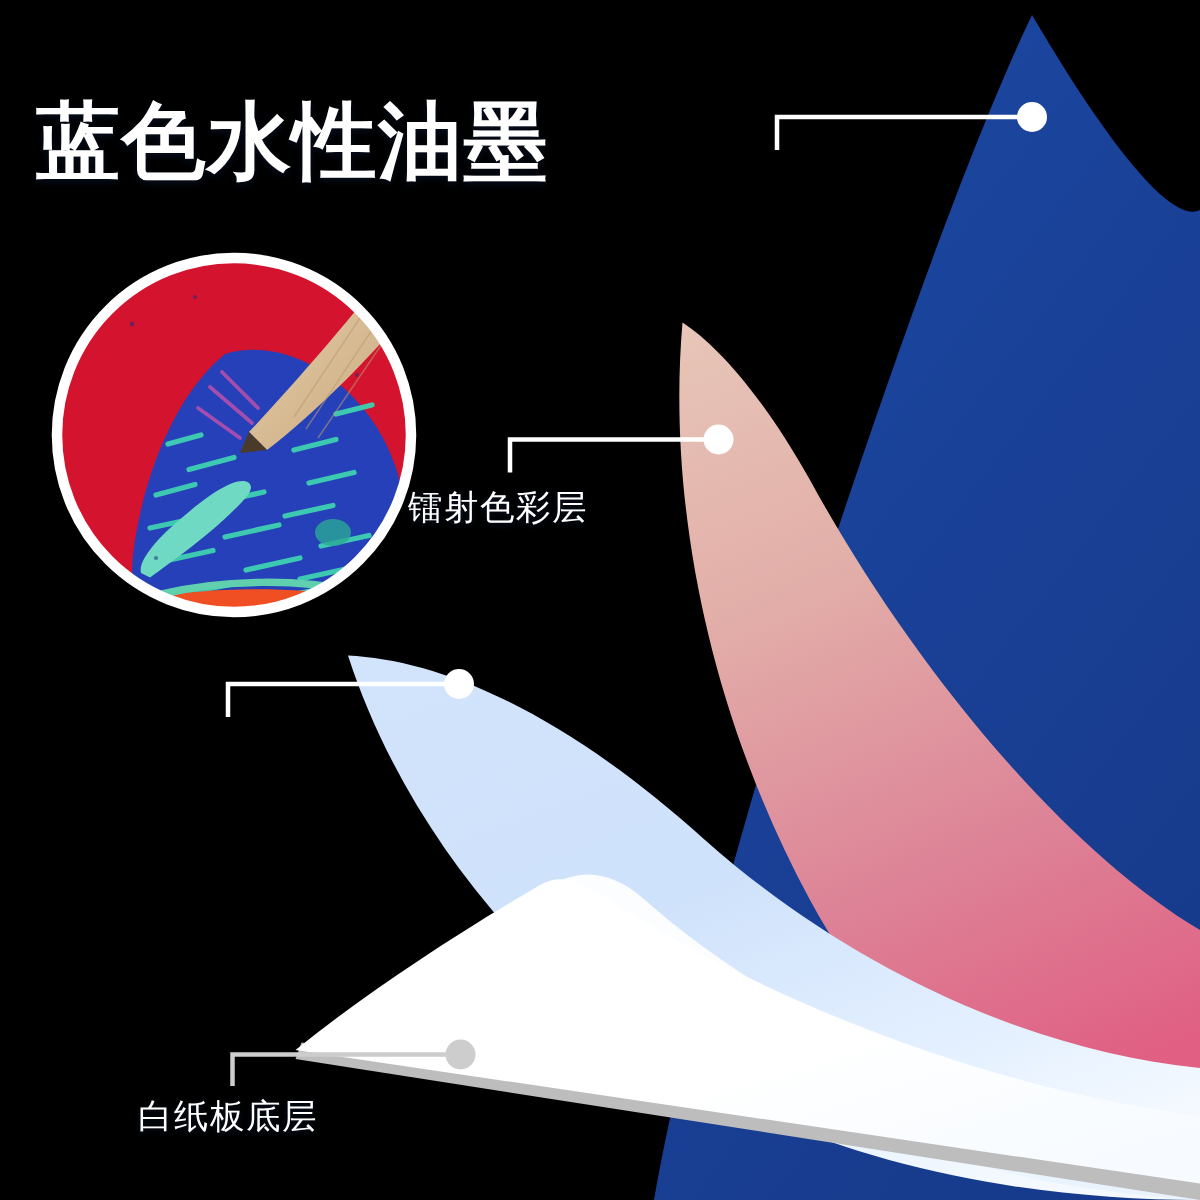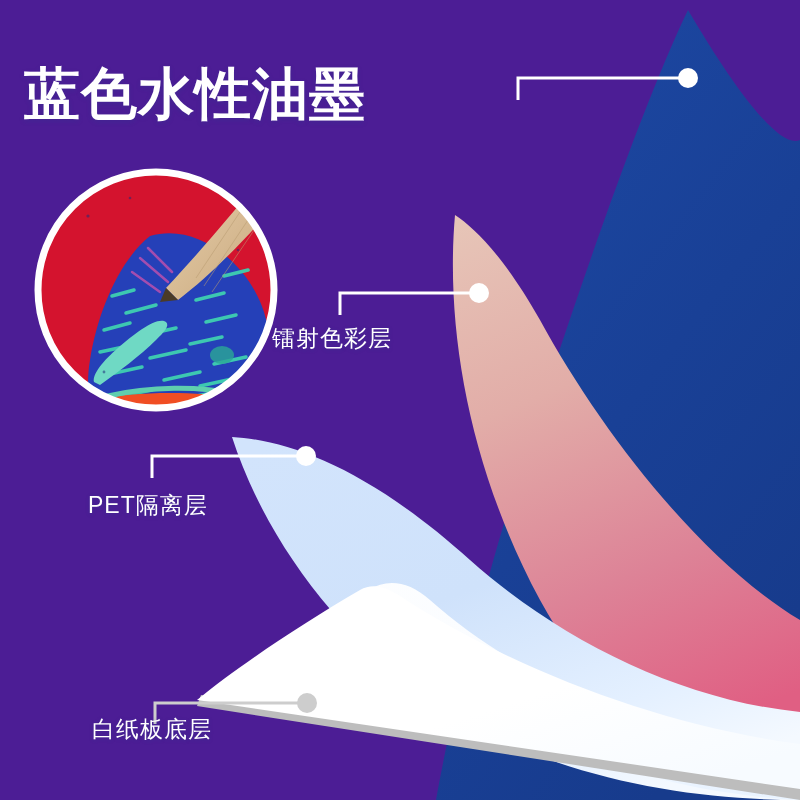--- a/index.html
+++ b/index.html
@@ -33,29 +33,29 @@
   
   .callout-label {
     position:absolute;
     color:#ffffff;
     white-space:nowrap;
     text-shadow:0 1px 4px rgba(30,70,140,.30);
   }
   .lbl-ink      { left:426px; top:108px; font-size:23px; letter-spacing:1px; }
   .lbl-laser    { left:272px; top:323px; font-size:23px; letter-spacing:1px;text-align:center; }
   .lbl-pet      { left:88px;  top:490px; font-size:23px; letter-spacing:1px; }
-  .lbl-board    { left:92px;  top:714px; font-size:23px; letter-spacing:1px; }
+  .lbl-board    { left:92px;  top:729px; font-size:23px; letter-spacing:1px; }
 
   
   #leaders { position:absolute; left:0; top:0; width:800px; height:800px; pointer-events:none; }
 </style>
 </head>
 <body>
 
-<div id="stage" style="background: #4c1d95;">
+<div id="stage" style="background: #000000;">
 
   <svg id="layers" viewBox="0 0 800 800" preserveAspectRatio="none">
     <defs>
       <linearGradient id="gradPink" x1="0" y1="0" x2="0.25" y2="1">
         <stop offset="0%" stop-color="#e7c6b8"></stop>
         <stop offset="35%" stop-color="#e2ada8"></stop>
         <stop offset="70%" stop-color="#dd8397"></stop>
         <stop offset="100%" stop-color="#e05f83"></stop>
       </linearGradient>
       <linearGradient id="gradPet" x1="0.1" y1="0" x2="0.7" y2="1">
@@ -225,17 +225,16 @@
       <path d="M 155 724 L 155 703 L 307 703" stroke="#cdcdcd" stroke-width="3" fill="none"></path>
       <circle cx="307" cy="703" r="10" fill="#cdcdcd"></circle>
     </g>
   </svg>
 
   <div class="title">蓝色水性油墨</div>
 
 
   <div class="callout-label lbl-laser">镭射色彩层</div>
 
-  <div class="callout-label lbl-pet">PET隔离层</div>
 
   <div class="callout-label lbl-board">白纸板底层</div>
 
 </div>
 
 </body></html>

